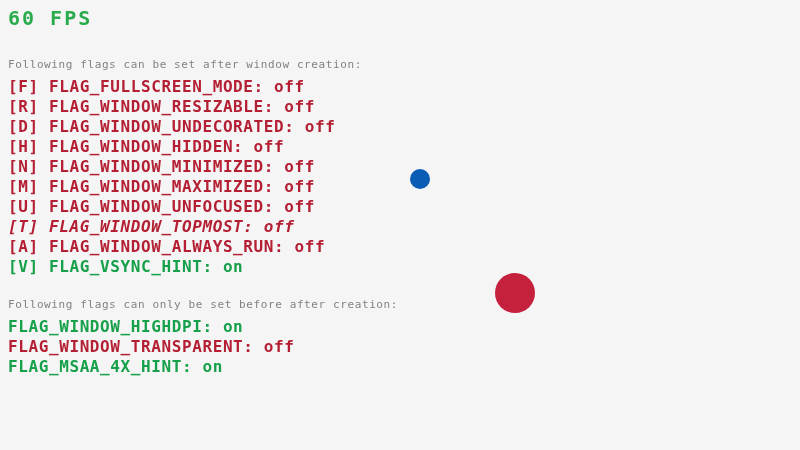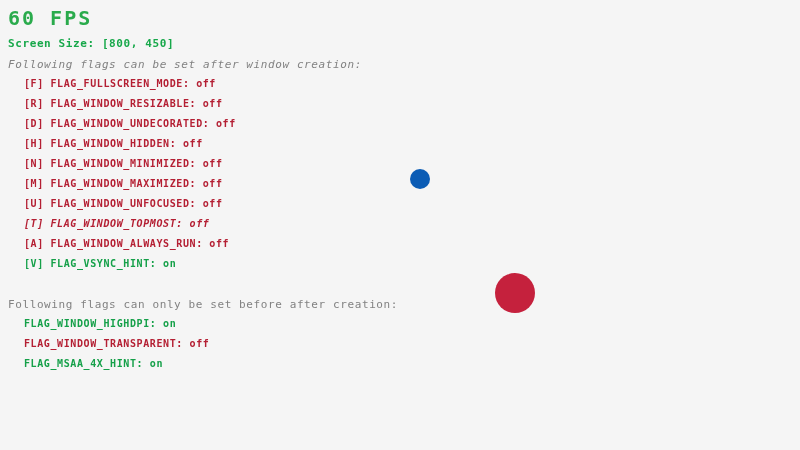--- a/index.html
+++ b/index.html
@@ -52,23 +52,22 @@
   .section-header {
     left: 8px;
     font-size: 11px;
     color: #828282;
   }
   #after-creation-header { top: 59px; }
   #before-creation-header { top: 299px; }
 
   .flag-line {
     left: 8px;
-    font-size: 10px;
+    font-size: 16px;
     font-weight: bold;
-    margin-left: 16px;
   }
   .flag-off { color: #b41f33; }
   .flag-on  { color: #15a049; }
 
   
   .ball {
     position: absolute;
     border-radius: 50%;
   }
   #blue-ball {
@@ -82,23 +81,22 @@
     background: #c5213d;
   }
 </style>
 </head>
 <body>
 
 <div id="stage" style="background: rgb(245, 245, 245);">
 
   <div class="txt" id="fps-counter" style="color: rgb(42, 171, 76);">60 FPS</div>
 
-  <div class="txt" id="screen-size-label" style="color: rgb(23, 168, 74);">Screen Size: [800, 450]</div>
 
-  <div class="txt section-header" id="after-creation-header" style="color: rgb(130, 130, 130); font-style: italic;">Following flags can be set after window creation:</div>
+  <div class="txt section-header" id="after-creation-header" style="color: rgb(130, 130, 130);">Following flags can be set after window creation:</div>
 
   <div id="after-creation-flag-list">
       <div class="txt flag-line flag-off" style="top: 79px; color: rgb(180, 31, 51);">[F] FLAG_FULLSCREEN_MODE: off</div>
       <div class="txt flag-line flag-off" style="top: 99px; color: rgb(180, 31, 51);">[R] FLAG_WINDOW_RESIZABLE: off</div>
       <div class="txt flag-line flag-off" style="top: 119px; color: rgb(180, 31, 51);">[D] FLAG_WINDOW_UNDECORATED: off</div>
       <div class="txt flag-line flag-off" style="top: 139px; color: rgb(180, 31, 51); text-align: right;">[H] FLAG_WINDOW_HIDDEN: off</div>
       <div class="txt flag-line flag-off" style="top: 159px; color: rgb(180, 31, 51);">[N] FLAG_WINDOW_MINIMIZED: off</div>
       <div class="txt flag-line flag-off" style="top: 179px; color: rgb(180, 31, 51);">[M] FLAG_WINDOW_MAXIMIZED: off</div>
       <div class="txt flag-line flag-off" style="top: 199px; color: rgb(180, 31, 51);">[U] FLAG_WINDOW_UNFOCUSED: off</div>
       <div class="txt flag-line flag-off" style="top: 219px; color: rgb(180, 31, 51); font-style: italic;">[T] FLAG_WINDOW_TOPMOST: off</div>

